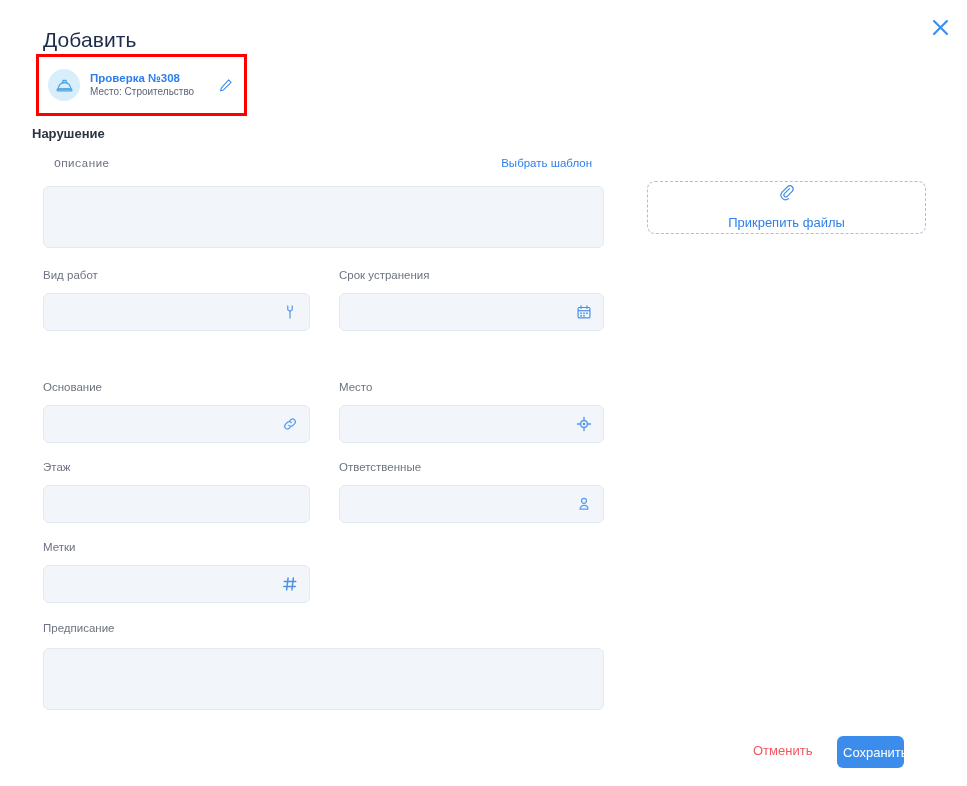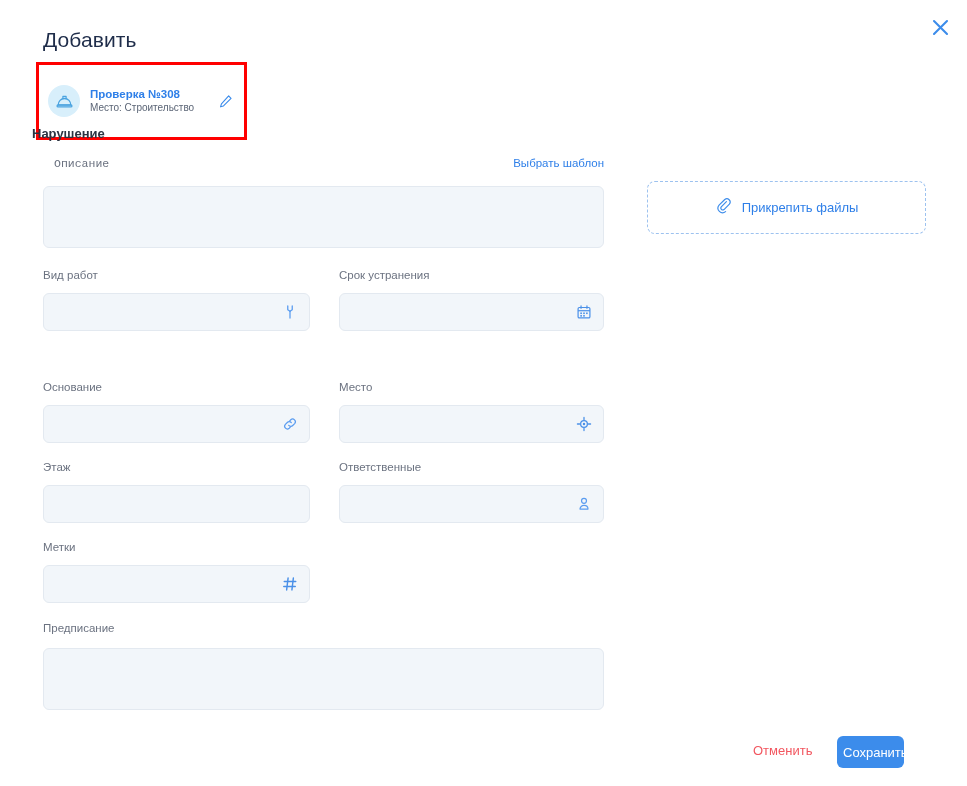--- a/index.html
+++ b/index.html
@@ -29,22 +29,22 @@
 
   
   .dialog-title {
     position: absolute; left: 43px; top: 28px;
     font-size: 21px; font-weight: normal; color: #1f2d4a;
     letter-spacing: .1px;
   }
 
   
   .card-highlight {
-    position: absolute; left: 36px; top: 62px;
-    width: 211px; height: 78px;
+    position: absolute; left: 36px; top: 54px;
+    width: 211px; height: 62px;
     border: 3px solid #ff0000;
     background: #ffffff;
   }
   .insp-card {
     position: absolute; left: 0; top: 0; right: 0; bottom: 0;
     display: flex; align-items: center;
     padding: 0 8px 0 9px; gap: 10px;
     background: #ffffff; cursor: pointer;
   }
   .insp-avatar {
@@ -113,21 +113,21 @@
   .crit-hint  { font-size: 12px; color: #9aa3b0; }
 
   
   .attach {
     position: absolute; left: 647px; top: 181px;
     width: 279px; height: 53px;
     border: 1.5px dashed #9dc2ef;
     border-radius: 8px;
     display: flex; align-items: center; justify-content: center; gap: 10px;
     color: #2e7fe8; font-size: 13px;
-    background: #ffffff; cursor: pointer;
+    background: #ffffff; cursor: pointer; flex-direction: column;
   }
 
   
   .btn-cancel {
     position: absolute; left: 753px; top: 743px;
     font-size: 13px; color: #f2565f; background: none; border: none;
     cursor: pointer; padding: 0;
     font-family: "Liberation Sans", sans-serif;
   }
   .btn-save {
@@ -171,21 +171,21 @@
         <svg width="15" height="15" viewBox="0 0 20 20" fill="none">
           <path d="M14.2 2.6 L17.4 5.8 L7.3 15.9 L3.4 17.1 L4.6 13.2 Z" stroke="#3c8ceb" stroke-width="1.5" stroke-linejoin="round"></path>
         </svg>
       </div>
     </div>
   </div>
 
   <div class="section-head">Нарушение</div>
 
   <div class="fld-label" style="left:54px; top:157px;font-family:Liberation Mono, monospace;">Описание</div>
-  <div class="fld-link" style="right:363px; top:157px;">Выбрать шаблон</div>
+  <div class="fld-link" style="right:375px; top:157px;">Выбрать шаблон</div>
   <div class="input-box" style="left:43px; top:186px; width:561px; height:62px;"></div>
 
   <div class="fld-label" style="left:43px; top:269px;">Вид работ</div>
   <div class="input-box" style="left:43px; top:293px; width:267px; height:38px;">
     <span class="input-icon">
       <svg width="16" height="16" viewBox="0 0 20 20" fill="none">
         <path d="M7.2 2.4 V7.2 L10 9.1 L12.8 7.2 V2.4" stroke="#5a9cf0" stroke-width="1.6" stroke-linejoin="round" stroke-linecap="round"></path>
         <path d="M10 9.1 V17.6" stroke="#5a9cf0" stroke-width="1.6" stroke-linecap="round"></path>
       </svg>
     </span>

